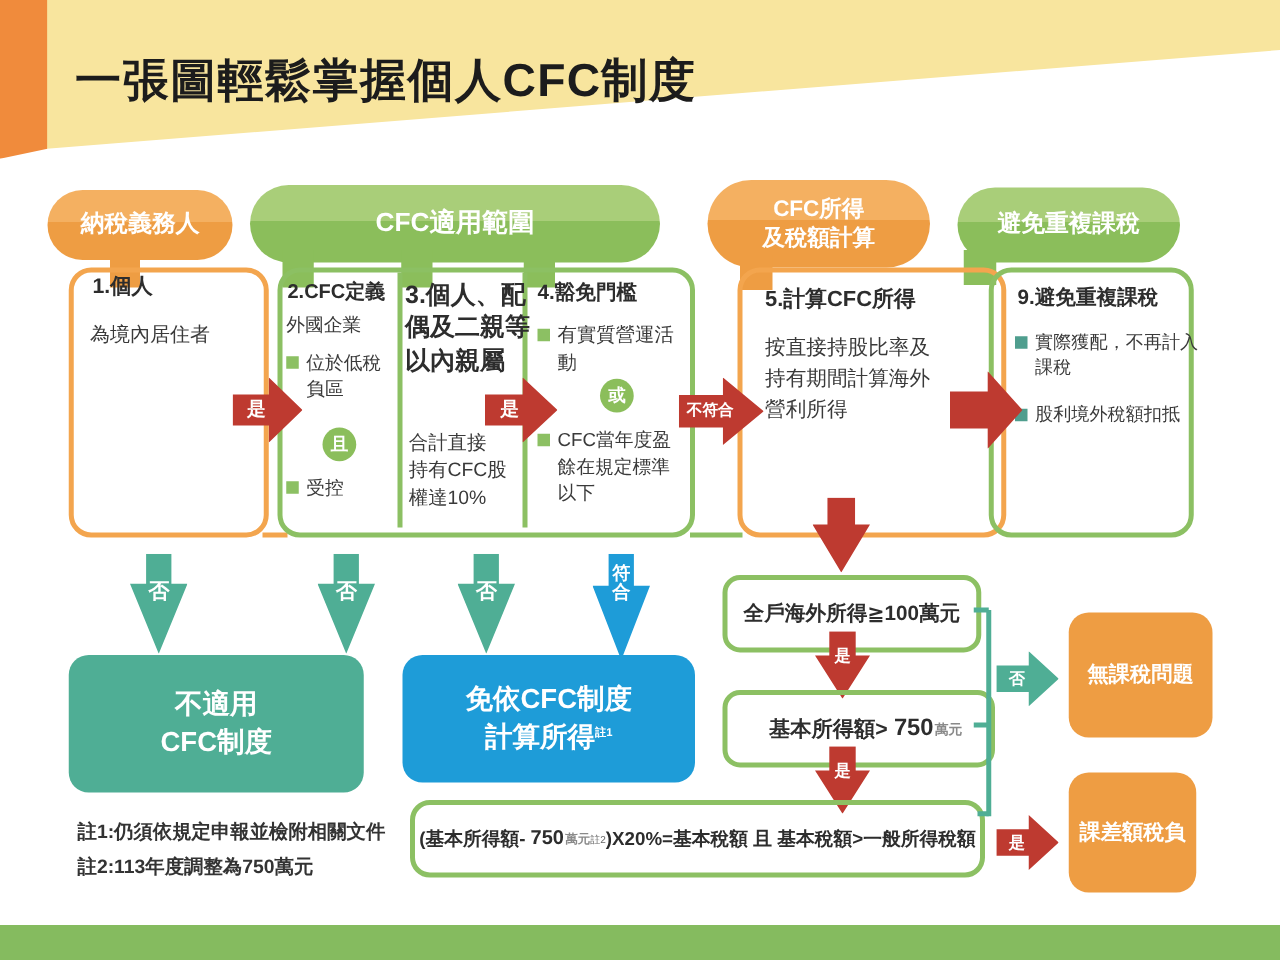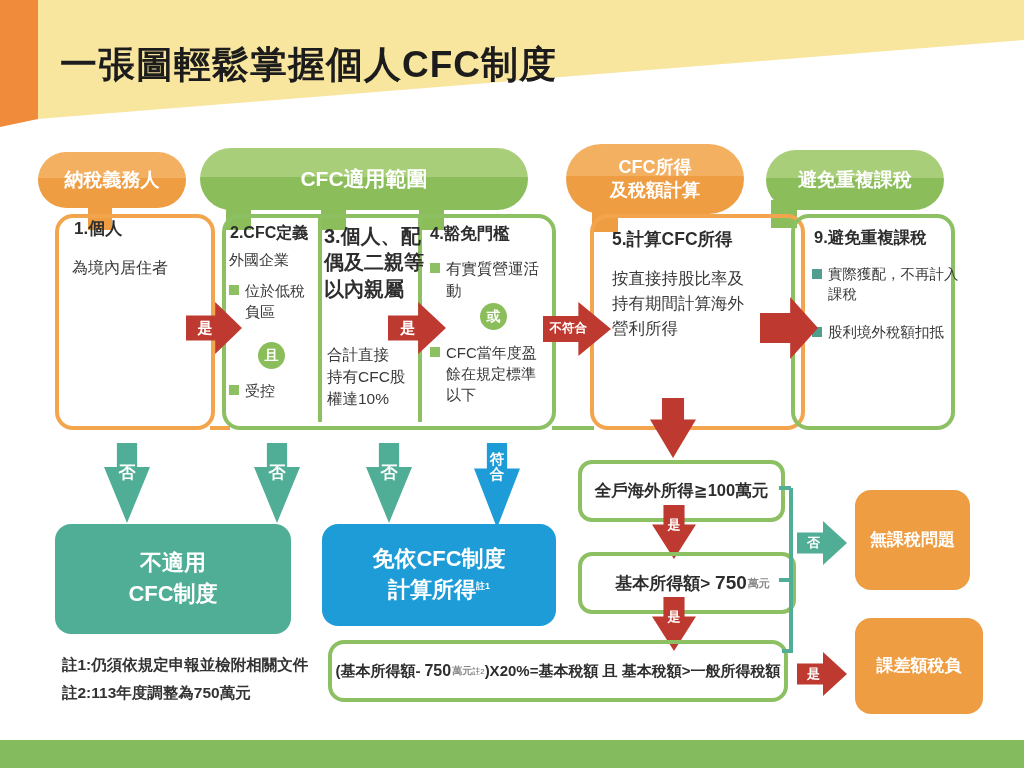--- a/index.html
+++ b/index.html
@@ -220,21 +220,21 @@
   <div class="abs ar teal r-right" style="left:797px;top:521px;width:50px;height:44px;font-size:13px;">
     <span style="margin-right:34%;">否</span>
     </div>
   <div class="abs ar red r-right" style="left:797px;top:652px;width:50px;height:44px;font-size:13px;">
     <span style="margin-right:34%;">是</span>
     </div>
 
   <div class="abs fillbox orange" style="left:855px;top:490px;width:115px;height:100px;font-size:17px;">
     <span>無課稅問題</span>
     </div>
-  <div class="abs fillbox orange" style="left:855px;top:618px;width:128px;height:96px;font-size:17px;">
+  <div class="abs fillbox orange" style="left:855px;top:618px;width:102px;height:96px;font-size:17px;">
     <span>課差額稅負</span>
     </div>
 
   <div class="abs note" style="left:62px;top:655px;">註1:仍須依規定申報並檢附相關文件</div>
   <div class="abs note" style="left:62px;top:683px;">註2:113年度調整為750萬元</div>
 
   <div class="abs footer"></div>
 
 </div>
 

